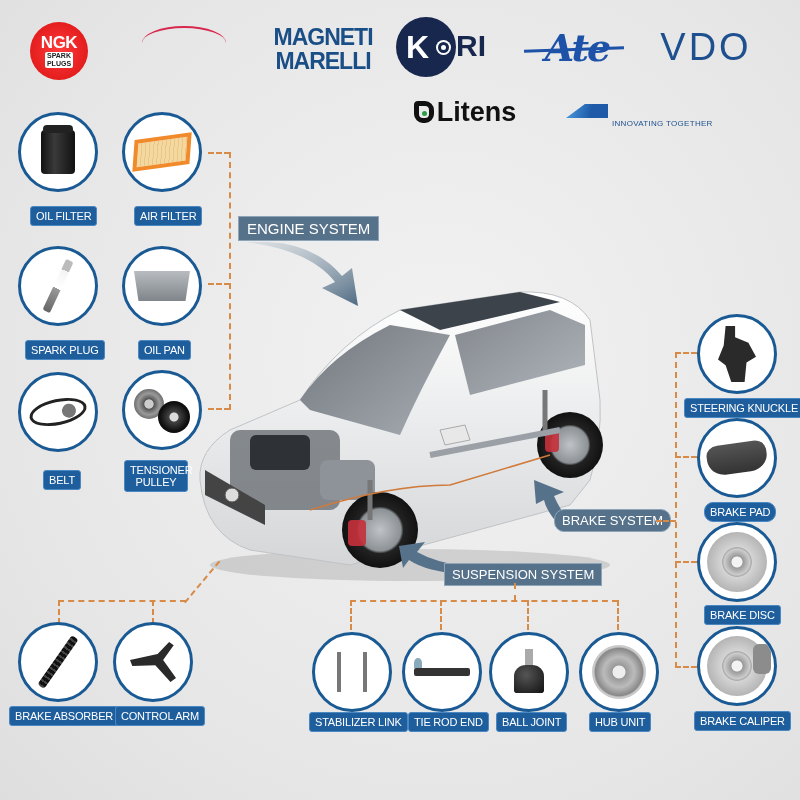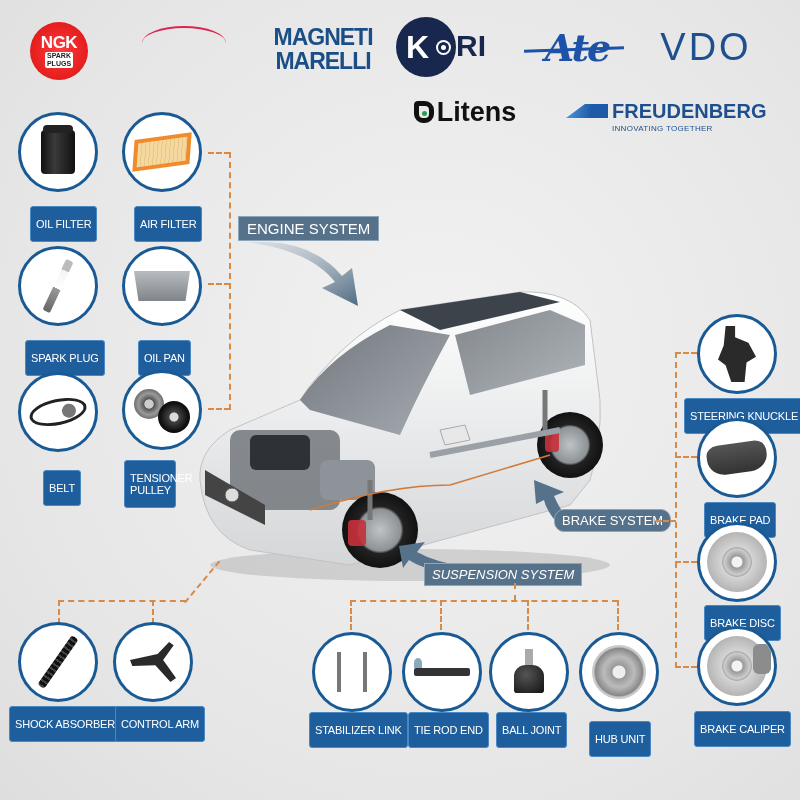--- a/index.html
+++ b/index.html
@@ -39,24 +39,24 @@
   .freud { left: 566px; top: 96px; width: 200px; height: 40px; flex-direction: column; align-items: flex-start; }
   .freud .row { display: flex; align-items: center; }
   .freud .wave { width: 42px; height: 14px; background: linear-gradient(100deg, #4c9ce0 0%, #1e5aa8 60%, #1e5aa8 100%); clip-path: polygon(0 100%, 45% 0, 100% 0, 100% 100%); margin-right: 4px; }
   .freud .name { font-weight: bold; font-size: 20px; color: #1d4f8e; letter-spacing: 0px; }
   .freud .tag { font-size: 8px; color: #1d4f8e; margin-left: 46px; margin-top: 1px; letter-spacing: 0.3px; }
 
   
   .part { position: absolute; width: 80px; height: 80px; border-radius: 50%; background: #fff; border: 3px solid #1a5a94; display: flex; align-items: center; justify-content: center; overflow: hidden; }
   .label {
     position: absolute; background: #1f5e9c; color: #fff; font-size: 11px; border-radius: 3px;
-    padding: 11px 5px; text-align: center; line-height: 12px; white-space: nowrap;
+    padding: 3px 5px; text-align: center; line-height: 12px; white-space: nowrap;
     border: 1px solid #4a88c4; letter-spacing: -0.2px;
   }
-  .label.two { white-space: normal; width: 52px; }
+  .label.two { white-space: normal; width: 64px; }
 
   
   .dash-h { position: absolute; height: 0; border-top: 2px dashed #d88a47; }
   .dash-v { position: absolute; width: 0; border-left: 2px dashed #d88a47; }
 
   
   .callout { position: absolute; background: #56718a; color: #fff; font-size: 15px; padding: 3px 8px; border: 1px solid #8ea5b8; letter-spacing: 0px; }
   .callout.small { font-size: 13px; padding: 3px 7px; }
 
   
@@ -110,21 +110,20 @@
   <div class="txt">Ate</div>
 </div>
 <div class="logo vdo">VDO</div>
 <div class="logo litens">
   <span class="mark"></span>
   <span>Litens</span>
 </div>
 <div class="logo freud">
   <div class="row">
     <div class="wave"></div>
-    <div class="name">FREUDENBERG</div>
   </div>
   <div class="tag">INNOVATING TOGETHER</div>
 </div>
 
 <div class="dash-h" style="left:208px; top:152px; width:22px;"></div>
 <div class="dash-v" style="left:229px; top:152px; height:258px;"></div>
 <div class="dash-h" style="left:208px; top:283px; width:22px;"></div>
 <div class="dash-h" style="left:208px; top:408px; width:22px;"></div>
 
 <div class="part" style="left:18px; top:112px;">
@@ -216,21 +215,21 @@
   <path d="M355 110 L355 150" stroke="#777" stroke-width="5"></path>
 
   <path d="M120 230 Q200 205 260 205 L360 175" stroke="#d07a3c" stroke-width="1.5" fill="none"></path>
 
   <path d="M250 150 L275 145 L280 160 L255 165 Z" fill="#e8e8e8" stroke="#aaa"></path>
 </svg>
 
 <svg class="abs" style="left:395px; top:540px;" width="70" height="40">
   <path d="M4 6 L30 2 L22 12 Q40 22 68 26 L68 34 Q32 32 14 20 L8 28 Z" fill="#56718a"></path>
 </svg>
-<div class="callout small" style="left:424px; top:563px;font-style:italic;">SUSPENSION SYSTEM</div>
+<div class="callout small" style="left:444px; top:563px;">SUSPENSION SYSTEM</div>
 
 <svg class="abs" style="left:528px; top:478px;" width="50" height="50">
   <path d="M6 2 L36 14 L26 18 Q32 32 42 44 L30 46 Q18 32 16 22 L8 26 Z" fill="#56718a"></path>
 </svg>
 <div class="callout small" style="left:554px; top:509px;border-radius:10px;">BRAKE SYSTEM</div>
 
 <div class="dash-h" style="left:656px; top:520px; width:20px;"></div>
 <div class="dash-v" style="left:675px; top:352px; height:316px;"></div>
 <div class="dash-h" style="left:675px; top:352px; width:22px;"></div>
 <div class="dash-h" style="left:675px; top:456px; width:22px;"></div>
@@ -238,21 +237,21 @@
 <div class="dash-h" style="left:675px; top:666px; width:22px;"></div>
 
 <div class="part" style="left:697px; top:314px;">
   <div class="ico-knuckle"></div>
 </div>
 <div class="label" style="left:684px; top:398px;">STEERING KNUCKLE</div>
 
 <div class="part" style="left:697px; top:418px;">
   <div class="ico-pad"></div>
 </div>
-<div class="label" style="left:704px; top:502px;">BRAKE PAD</div>
+<div class="label" style="left:704px; top:502px;border-radius:9px;">BRAKE PAD</div>
 
 <div class="part" style="left:697px; top:522px;">
   <div class="ico-disc"></div>
 </div>
 <div class="label" style="left:704px; top:605px;">BRAKE DISC</div>
 
 <div class="part" style="left:697px; top:626px;">
   <div class="ico-disc">
       <div class="ico-caliper"></div>
     </div>
@@ -280,28 +279,28 @@
 <div class="label" style="left:408px; top:712px;">TIE ROD END</div>
 
 <div class="part" style="left:489px; top:632px;">
   <div class="ico-ball"></div>
 </div>
 <div class="label" style="left:496px; top:712px;">BALL JOINT</div>
 
 <div class="part" style="left:579px; top:632px;">
   <div class="ico-hub"></div>
 </div>
-<div class="label" style="left:589px; top:712px;margin-top:9px;">HUB UNIT</div>
+<div class="label" style="left:589px; top:712px;">HUB UNIT</div>
 
 <div class="dash-h" style="left:58px; top:600px; width:128px;"></div>
 <div class="abs" style="left:184px; top:548px; width:2px; height:54px; border-left:2px dashed #d88a47; transform: rotate(40deg); transform-origin: bottom left;"></div>
 <div class="dash-v" style="left:58px; top:600px; height:24px;"></div>
 <div class="dash-v" style="left:152px; top:600px; height:24px;"></div>
 
 <div class="part" style="left:18px; top:622px;">
   <div class="ico-shock"></div>
 </div>
-<div class="label" style="left:9px; top:706px;">SHOCK ABSORBER</div>
+<div class="label" style="left:9px; top:706px;">BRAKE ABSORBER</div>
 
 <div class="part" style="left:113px; top:622px;">
   <div class="ico-arm"></div>
 </div>
 <div class="label" style="left:115px; top:706px;">CONTROL ARM</div>
 
 </body></html>

